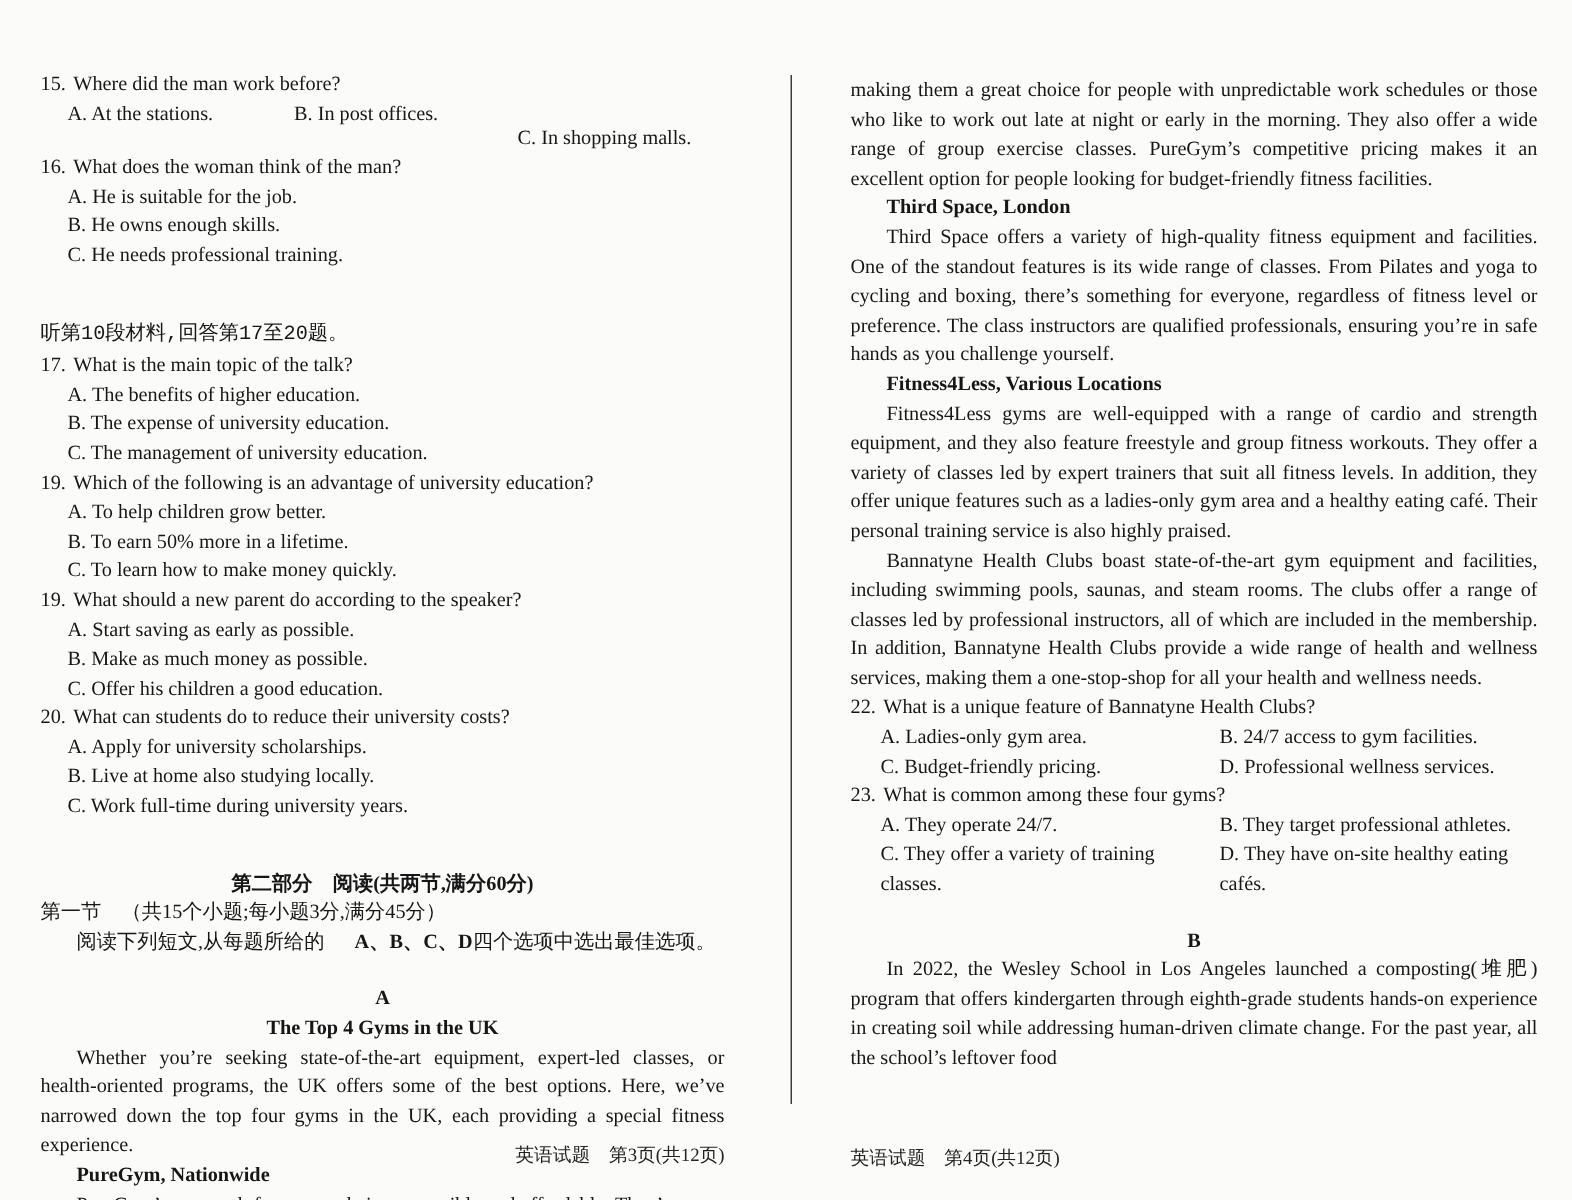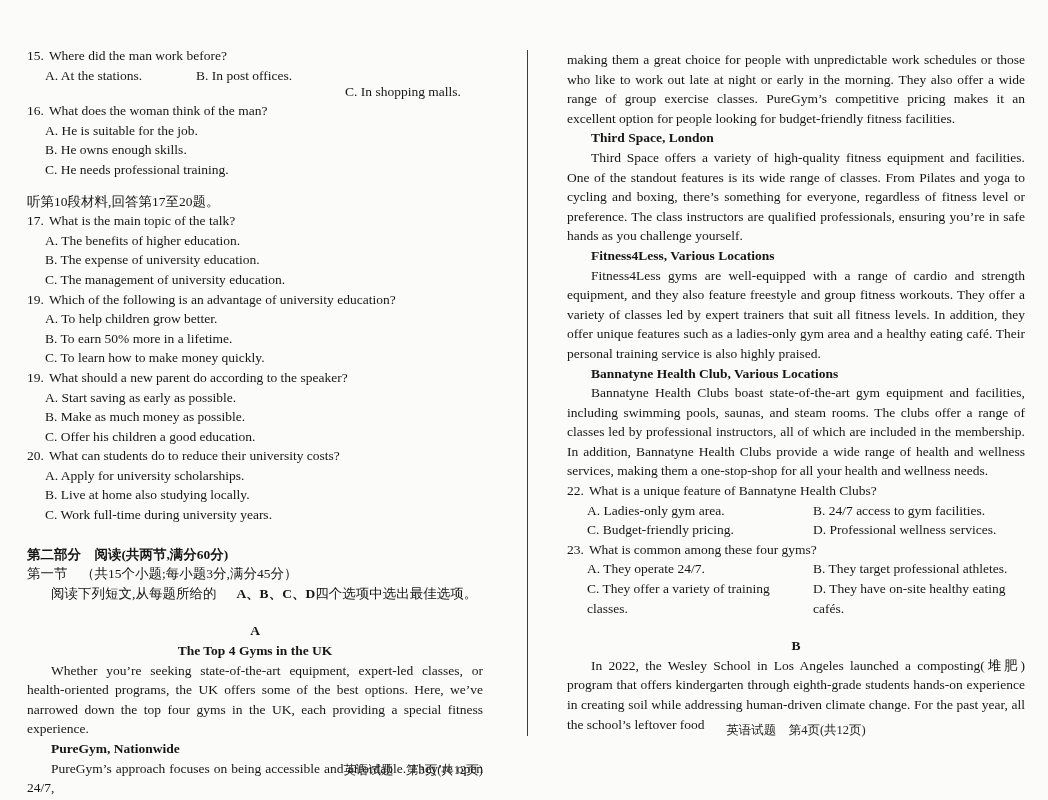--- a/index.html
+++ b/index.html
@@ -16,34 +16,34 @@
   .page-right{left:567px;width:458px;padding-top:50px;height:750px;overflow:hidden;}
   .divider{position:absolute;left:527px;top:50px;width:1px;height:686px;background:#3d3d3d;}
   .q{white-space:nowrap;}
   .qnum{margin-right:5px;}
   .opts{padding-left:18px;}
   .optrow3{display:flex;padding-left:18px;}
   .optrow3 .o1{width:151px;}
   .optrow3 .o2{width:149px;}
   .optrow3 .o3{flex:1;margin-top:16px;}
   .optgrid{display:grid;grid-template-columns:226px 1fr;padding-left:20px;}
-  .note{margin-top:12px;}
-  .part-head{font-weight:bold;margin-top:20px;}
+  .note{margin-top:34px;font-family:Liberation Mono, monospace;}
+  .part-head{font-weight:bold;margin-top:32px;text-align:center;}
   .instr{text-indent:24px;}
   .bold{font-weight:bold;padding-left:20px;}
   .plabel{text-align:center;font-weight:bold;margin-top:18px;}
   .ptitle{text-align:center;font-weight:bold;}
   .para{text-align:justify;}
   .para.indent{text-indent:24px;}
   .para.fill{text-align-last:justify;}
   .subhead{font-weight:bold;padding-left:24px;}
   .qblock{margin-top:20px;}
   .footer{position:absolute;font-size:12.5px;color:#222;}
   .footer-left{left:27px;width:456px;top:762px;text-align:right;}
-  .footer-right{left:567px;width:458px;top:722px;text-align:center;}
+  .footer-right{left:567px;width:458px;top:764px;text-align:left;}
 </style>
 </head>
 <body>
 
 <div class="sheet">
 
   <div class="page page-left">
 
     <div class="q">
       <span class="qnum">15.</span><span>Where did the man work before?</span>
@@ -119,21 +119,20 @@
   <div class="page page-right">
 
     <div class="para">making them a great choice for people with unpredictable work schedules or those who like to work out late at night or early in the morning. They also offer a wide range of group exercise classes. PureGym’s competitive pricing makes it an excellent option for people looking for budget-friendly fitness facilities.</div>
 
     <div class="subhead">Third Space, London</div>
     <div class="para indent">Third Space offers a variety of high-quality fitness equipment and facilities. One of the standout features is its wide range of classes. From Pilates and yoga to cycling and boxing, there’s something for everyone, regardless of fitness level or preference. The class instructors are qualified professionals, ensuring you’re in safe hands as you challenge yourself.</div>
 
     <div class="subhead">Fitness4Less, Various Locations</div>
     <div class="para indent">Fitness4Less gyms are well-equipped with a range of cardio and strength equipment, and they also feature freestyle and group fitness workouts. They offer a variety of classes led by expert trainers that suit all fitness levels. In addition, they offer unique features such as a ladies-only gym area and a healthy eating café. Their personal training service is also highly praised.</div>
 
-    <div class="subhead">Bannatyne Health Club, Various Locations</div>
     <div class="para indent">Bannatyne Health Clubs boast state-of-the-art gym equipment and facilities, including swimming pools, saunas, and steam rooms. The clubs offer a range of classes led by professional instructors, all of which are included in the membership. In addition, Bannatyne Health Clubs provide a wide range of health and wellness services, making them a one-stop-shop for all your health and wellness needs.</div>
 
 
     <div>
       <div class="q">
         <span class="qnum">22.</span><span>What is a unique feature of Bannatyne Health Clubs?</span>
       </div>
       <div class="optgrid">
         <div>A. Ladies-only gym area.</div>
         <div>B. 24/7 access to gym facilities.</div>

